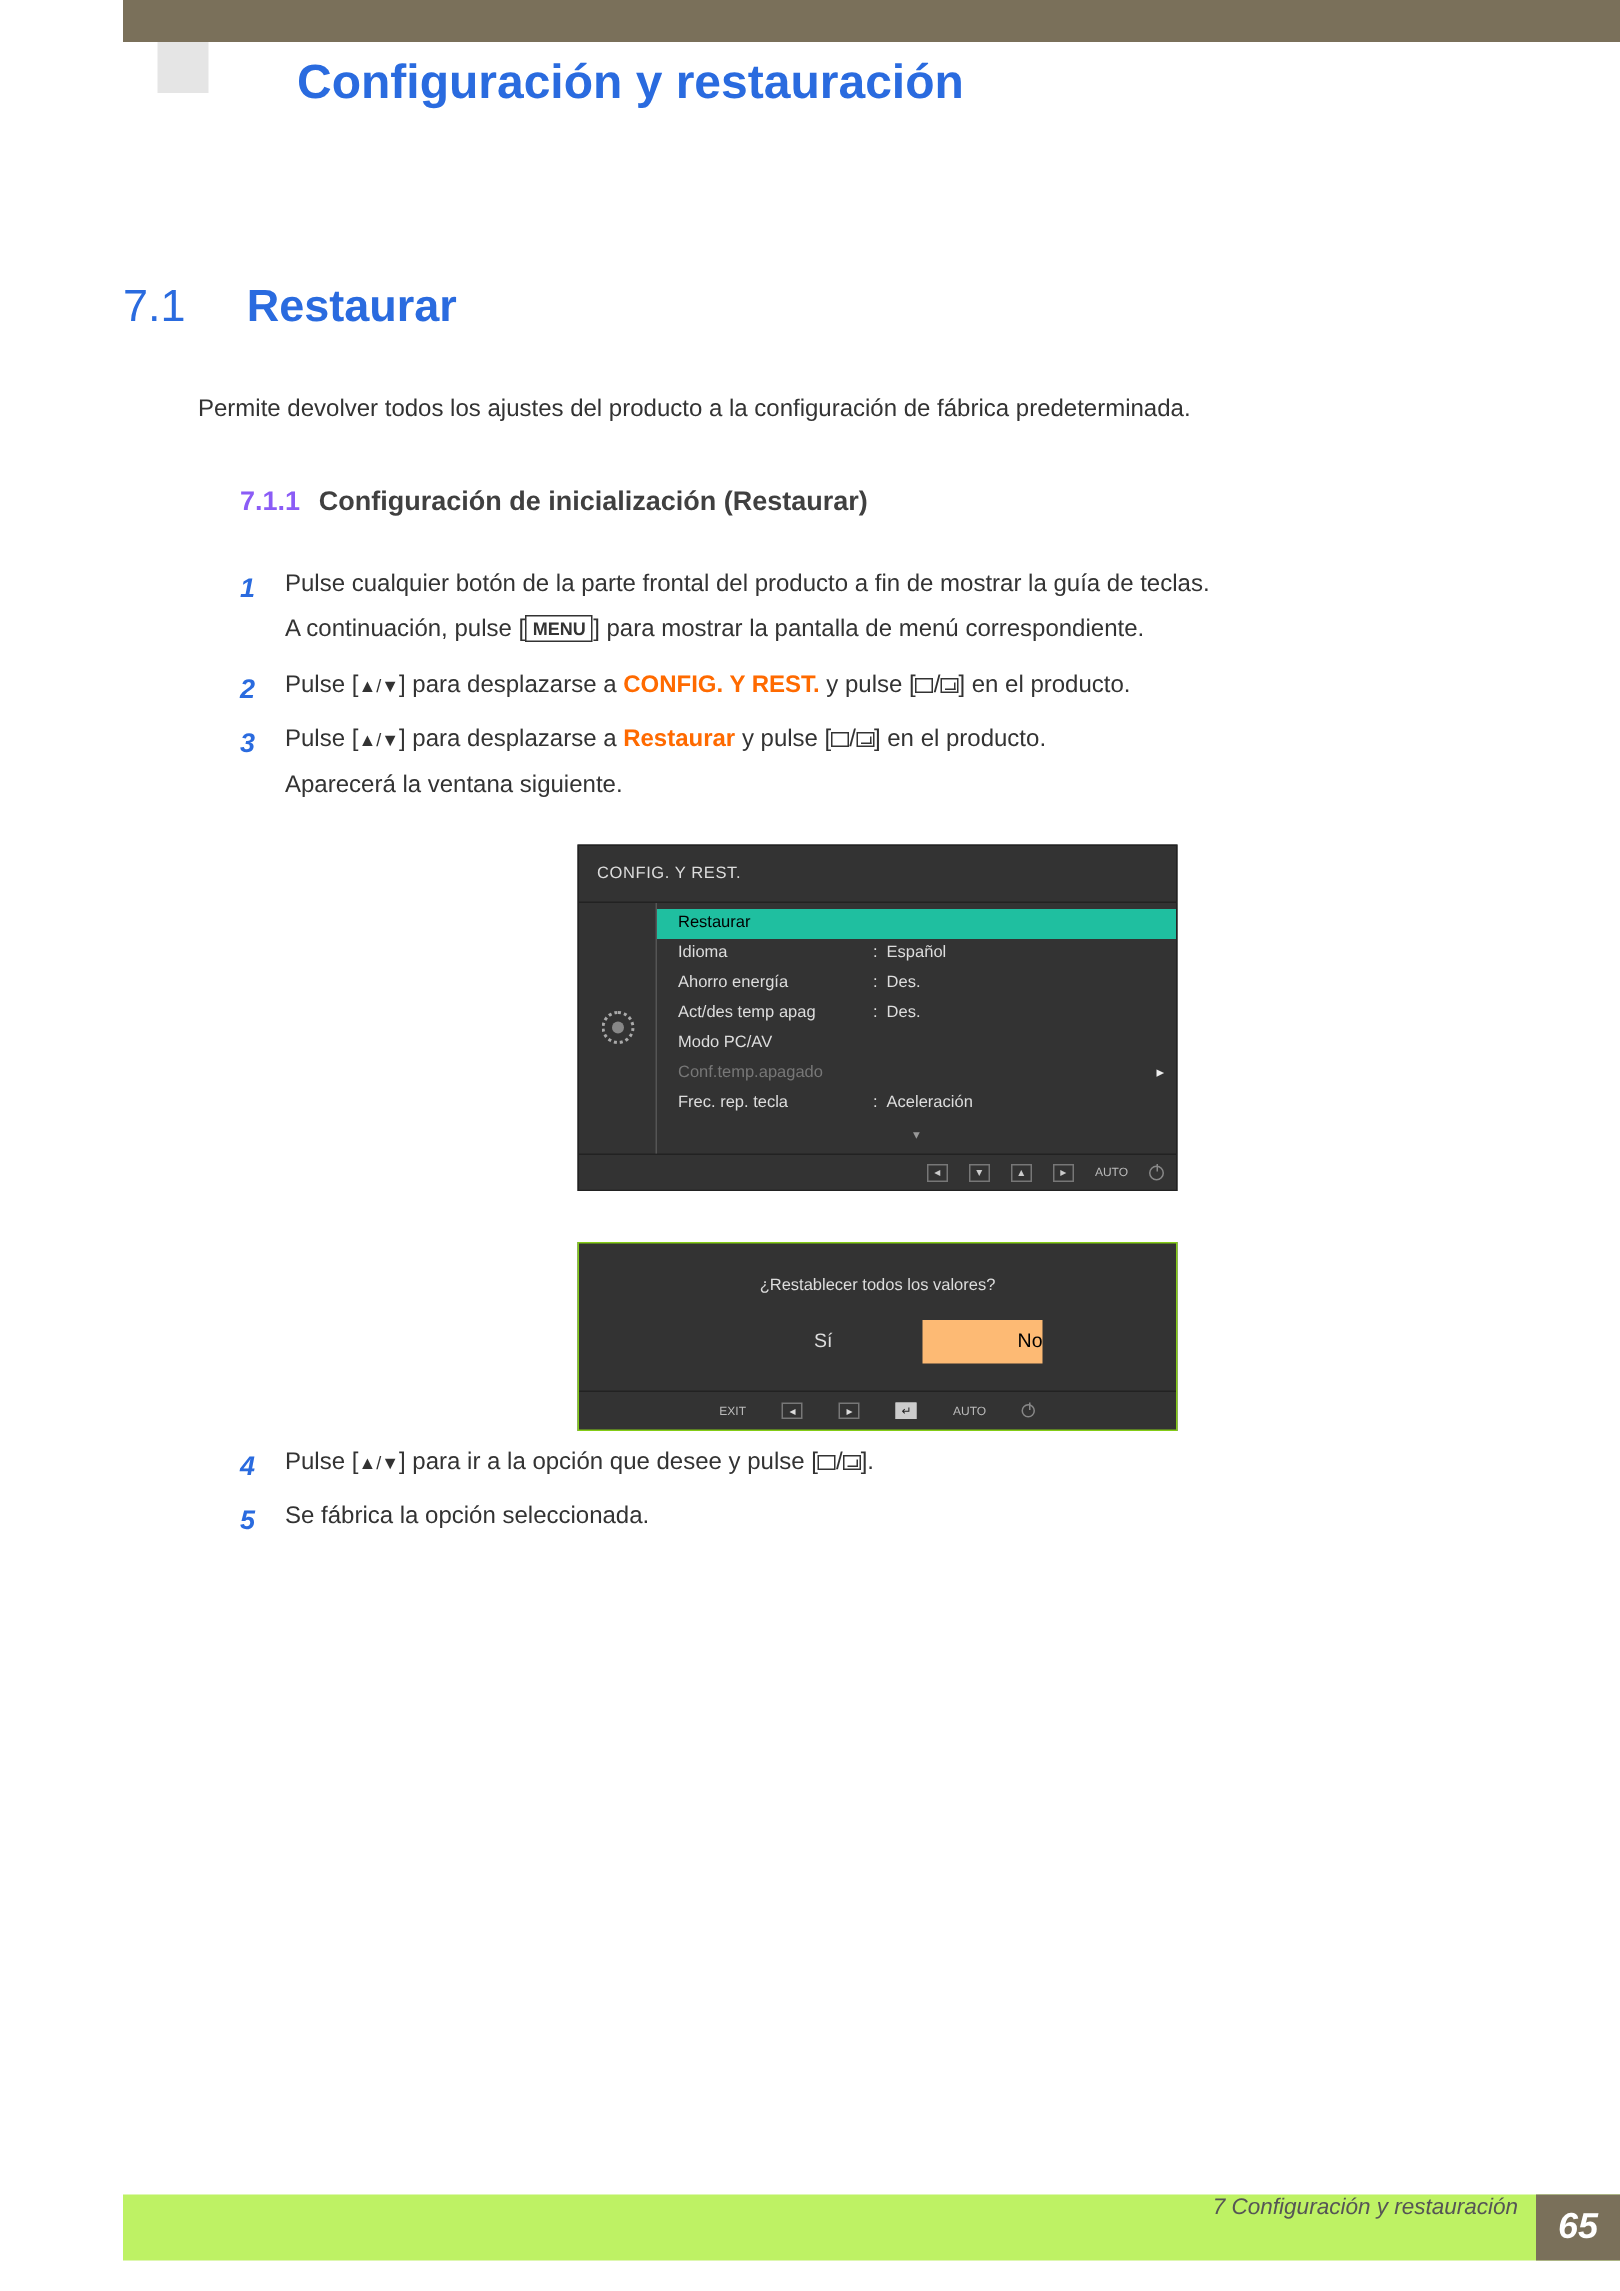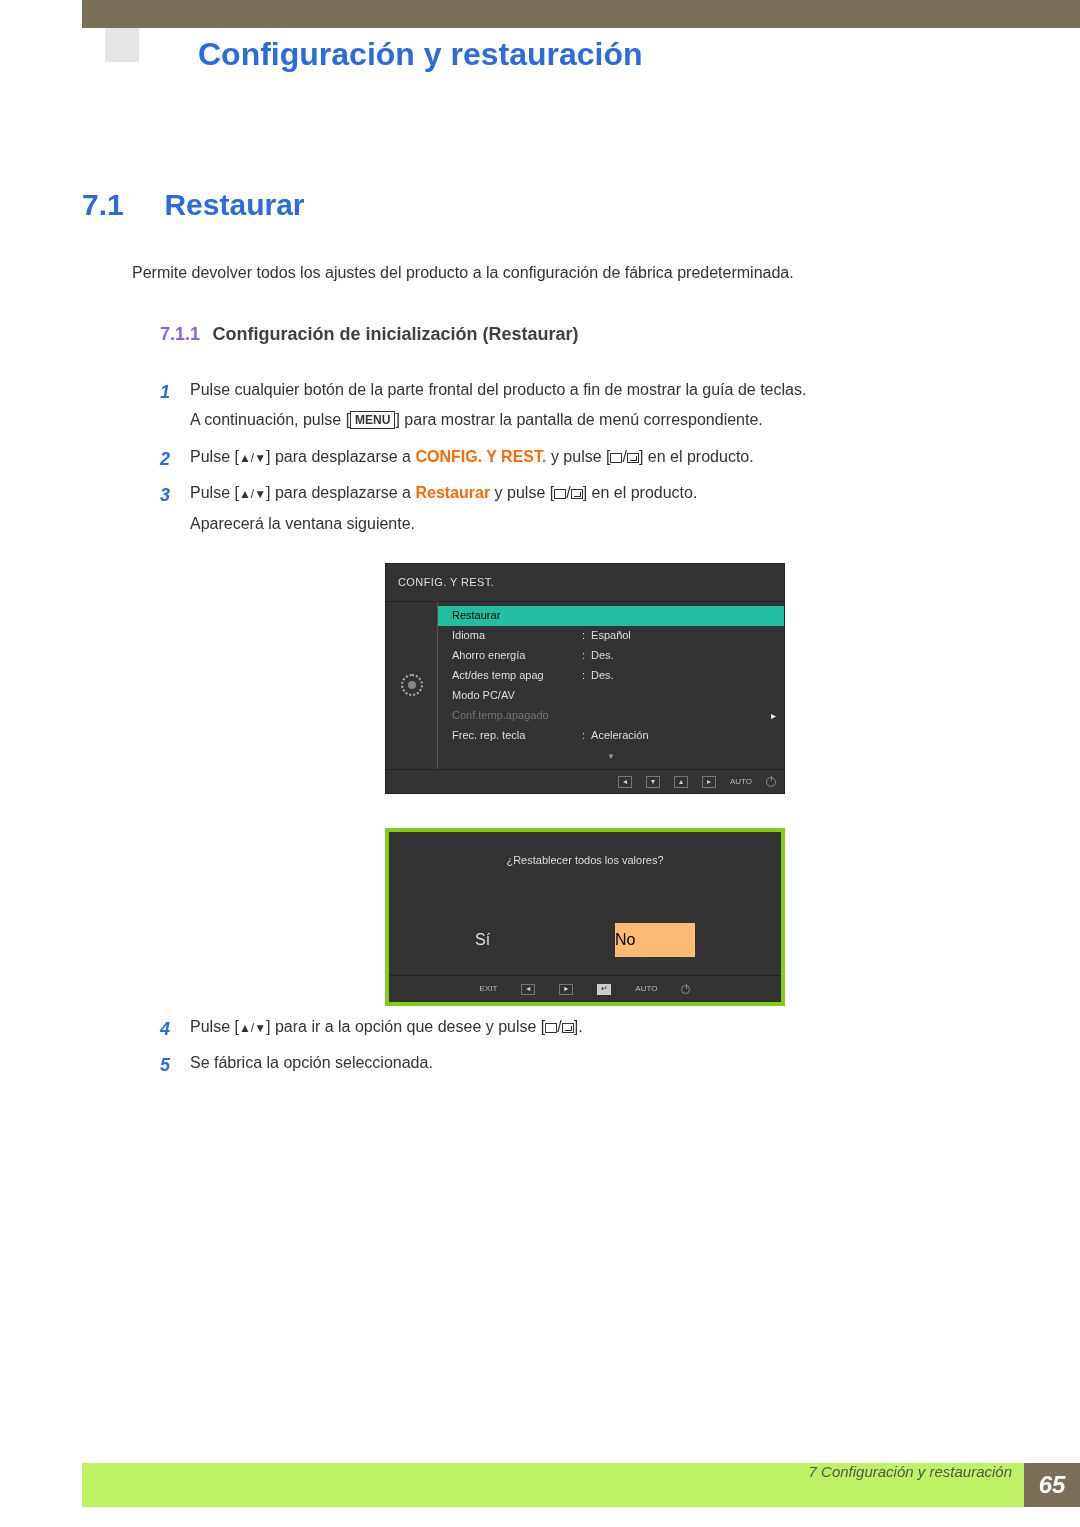--- a/index.html
+++ b/index.html
@@ -32,21 +32,21 @@
   }
   .section {
     position: absolute;
     top: 188px;
     left: 82px; right: 60px;
   }
   .sec-num {
     display: inline-block;
     color: #2a6bdf;
     font-size: 30px;
-    font-weight: bold;
+    font-weight: normal;
     width: 78px;
   }
   .sec-title {
     color: #2a6bdf;
     font-size: 30px;
     font-weight: bold;
   }
   .intro {
     margin-top: 42px;
     margin-left: 50px;
@@ -188,40 +188,39 @@
   .osd-footer .fpow {
     width: 10px; height: 10px; border: 1px solid #888; border-radius: 50%;
     position: relative;
   }
   .osd-footer .fpow:before { content:""; position:absolute; left:4px; top:-2px; width:1px; height:5px; background:#888;}
   .osd2 {
     width: 400px;
     background: #333;
     color: #ddd;
     font-size: 11px;
-    border: 4px solid #84cc16;
+    border: 1px solid #84cc16;
     margin: 34px 0 0 195px;
   }
   .osd2-q {
     text-align: center;
     padding: 18px 0 12px 0;
     font-size: 11px;
   }
   .osd2-opts {
     display: flex;
     justify-content: center;
     gap: 60px;
     padding-bottom: 18px;
   }
   .osd2-opt {
     width: 80px;
-    text-align: left;
-    font-size: 16px;
+    text-align: right;
+    font-size: 13px;
     padding: 2px 0;
-    margin-top: 40px;
   }
   .osd2-opt.sel { background: #fdba74; color: #000; }
   .osd2-foot {
     display: flex;
     justify-content: center;
     gap: 24px;
     padding: 5px 0;
     border-top: 1px solid #222;
     align-items: center;
   }

